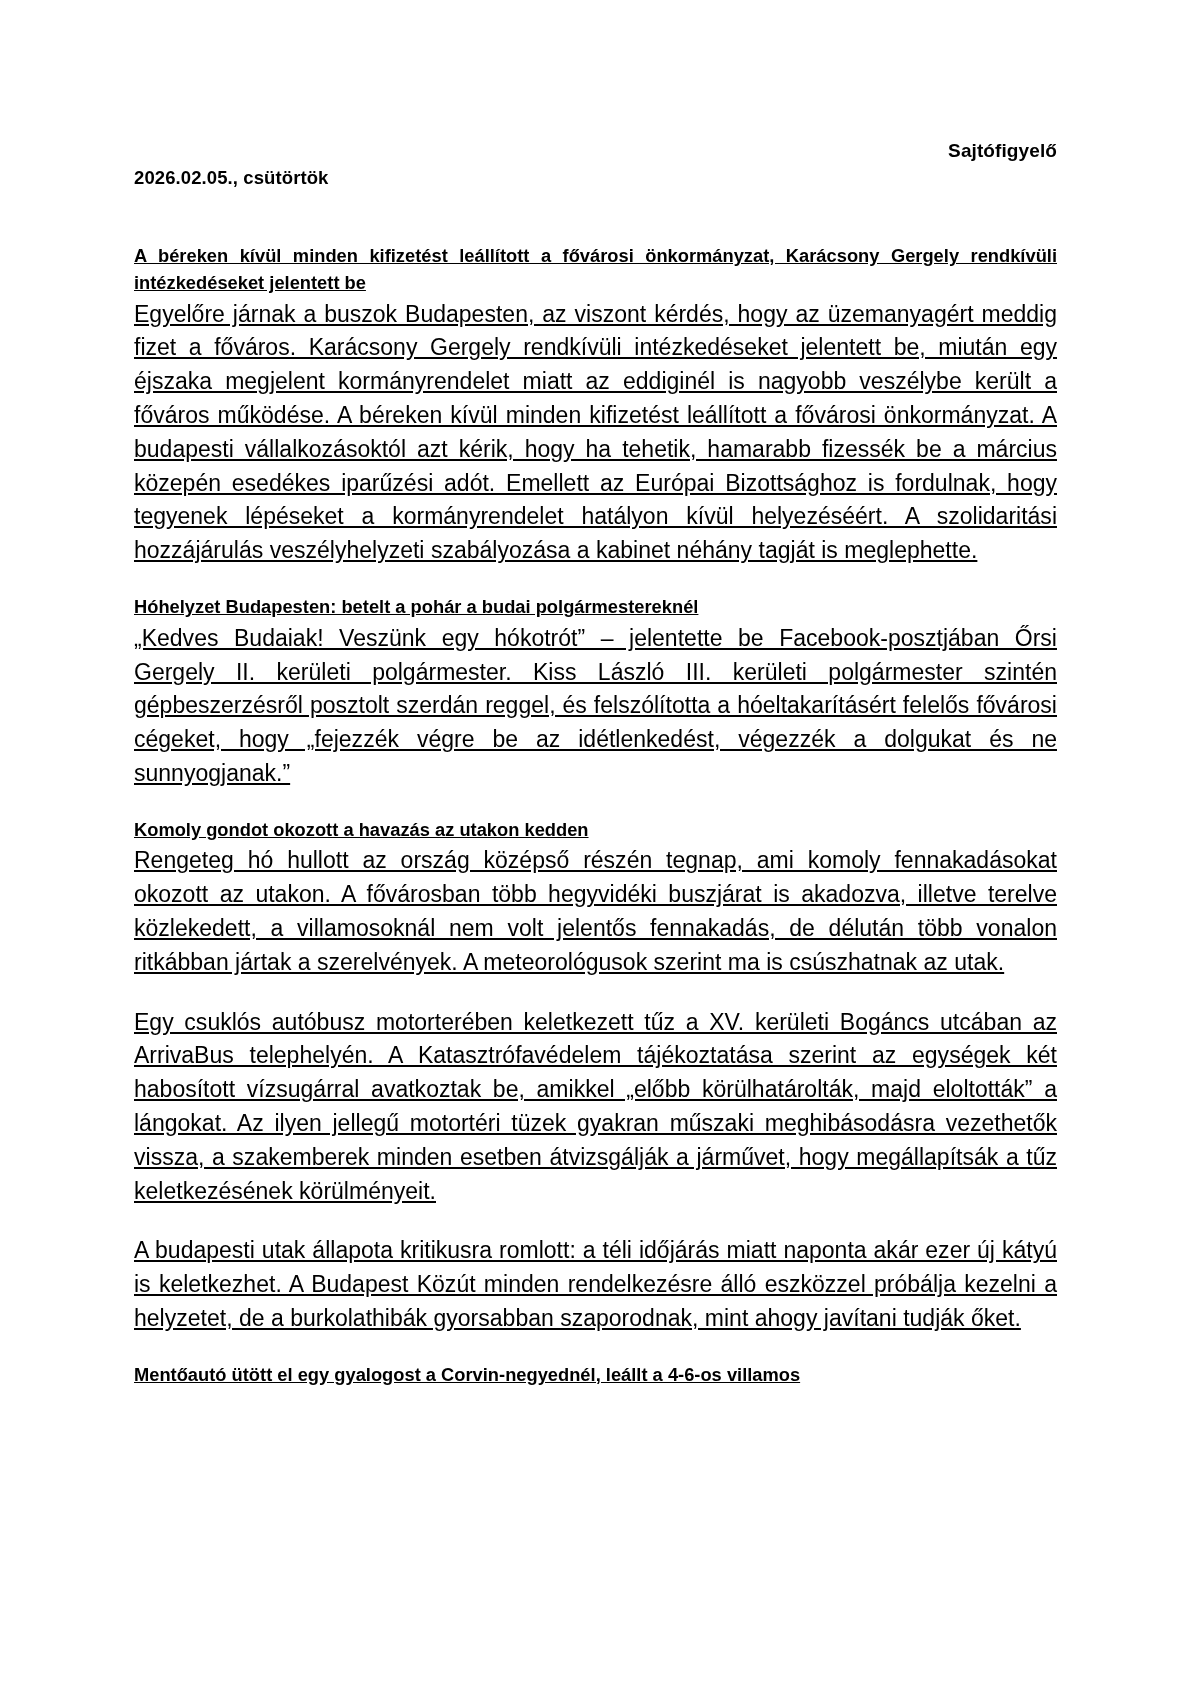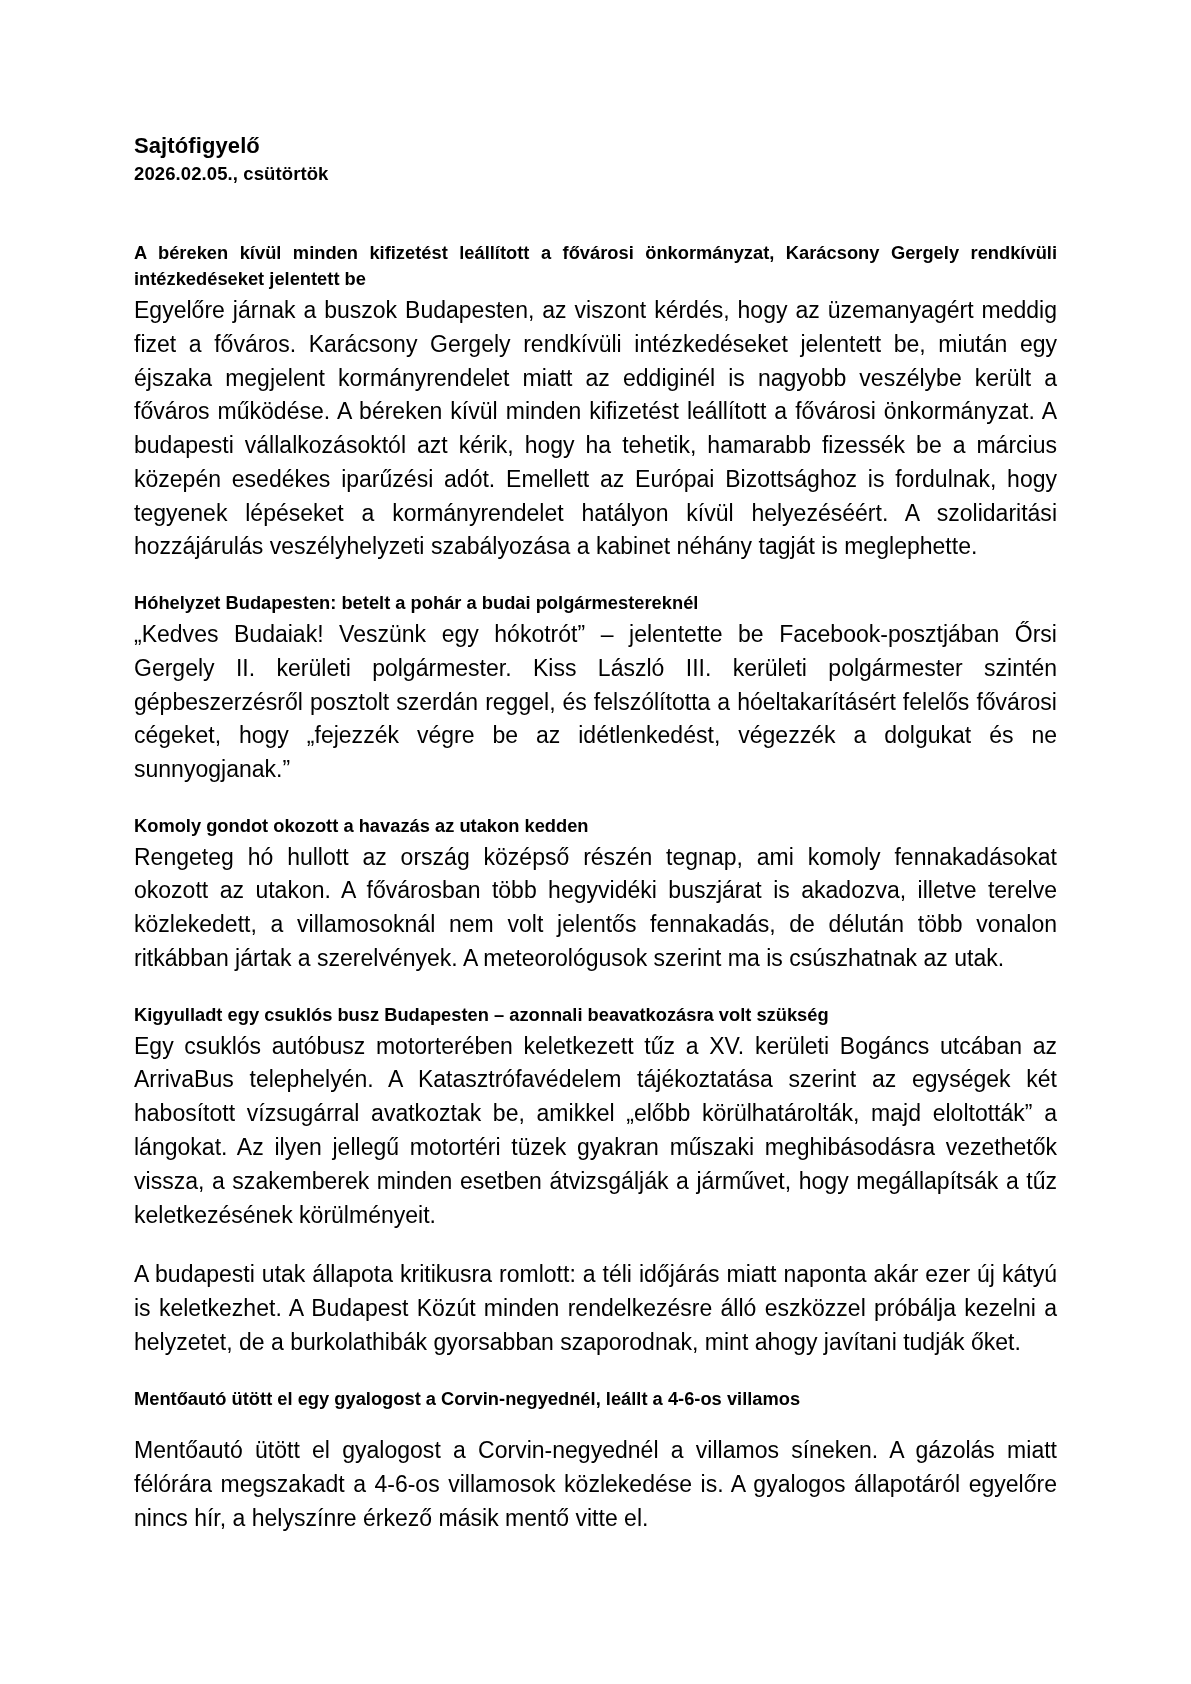--- a/index.html
+++ b/index.html
@@ -16,38 +16,40 @@
     height: 1684px;
     box-sizing: border-box;
     background: #ffffff;
     position: relative;
     overflow: hidden;
   }
   .content {
     padding: 130px 134px 0 134px;
   }
   .doc-title {
-    text-align: left;
+    text-align: right;
     font-weight: bold;
-    font-size: 22px;
+    font-size: 19px;
     line-height: 1.42;
     letter-spacing: 0.1px;
+    margin-top: 8px;
   }
   .doc-subtitle {
     font-weight: bold;
     font-size: 18.5px;
     line-height: 1.42;
     letter-spacing: 0.1px;
     margin-bottom: 0;
   }
   .articles {
     margin-top: 52px;
   }
   .article {
     margin-bottom: 26px;
+    text-decoration: underline;
   }
   .article-heading {
     font-weight: bold;
     font-size: 18.3px;
     line-height: 1.46;
     text-align: justify;
     letter-spacing: 0.01px;
   }
   .article-body {
     font-size: 23px;
@@ -81,28 +83,26 @@
         <div class="article-heading">Hóhelyzet Budapesten: betelt a pohár a budai polgármestereknél</div>
         <div class="article-body">„Kedves Budaiak! Veszünk egy hókotrót” – jelentette be Facebook-posztjában Őrsi Gergely II. kerületi polgármester. Kiss László III. kerületi polgármester szintén gépbeszerzésről posztolt szerdán reggel, és felszólította a hóeltakarításért felelős fővárosi cégeket, hogy „fejezzék végre be az idétlenkedést, végezzék a dolgukat és ne sunnyogjanak.”</div>
       </div>
 
       <div class="article">
         <div class="article-heading">Komoly gondot okozott a havazás az utakon kedden</div>
         <div class="article-body">Rengeteg hó hullott az ország középső részén tegnap, ami komoly fennakadásokat okozott az utakon. A fővárosban több hegyvidéki buszjárat is akadozva, illetve terelve közlekedett, a villamosoknál nem volt jelentős fennakadás, de délután több vonalon ritkábban jártak a szerelvények. A meteorológusok szerint ma is csúszhatnak az utak.</div>
       </div>
 
       <div class="article">
-        <div class="article-heading">Kigyulladt egy csuklós busz Budapesten – azonnali beavatkozásra volt szükség</div>
         <div class="article-body">Egy csuklós autóbusz motorterében keletkezett tűz a XV. kerületi Bogáncs utcában az ArrivaBus telephelyén. A Katasztrófavédelem tájékoztatása szerint az egységek két habosított vízsugárral avatkoztak be, amikkel „előbb körülhatárolták, majd eloltották” a lángokat. Az ilyen jellegű motortéri tüzek gyakran műszaki meghibásodásra vezethetők vissza, a szakemberek minden esetben átvizsgálják a járművet, hogy megállapítsák a tűz keletkezésének körülményeit.</div>
       </div>
 
       <div class="article">
         <div class="article-body">A budapesti utak állapota kritikusra romlott: a téli időjárás miatt naponta akár ezer új kátyú is keletkezhet. A Budapest Közút minden rendelkezésre álló eszközzel próbálja kezelni a helyzetet, de a burkolathibák gyorsabban szaporodnak, mint ahogy javítani tudják őket.</div>
       </div>
 
       <div class="article">
         <div class="article-heading">Mentőautó ütött el egy gyalogost a Corvin-negyednél, leállt a 4-6-os villamos</div>
-        <div class="article-body spaced">Mentőautó ütött el gyalogost a Corvin-negyednél a villamos síneken. A gázolás miatt félórára megszakadt a 4-6-os villamosok közlekedése is. A gyalogos állapotáról egyelőre nincs hír, a helyszínre érkező másik mentő vitte el.</div>
       </div>
 
     </div>
   </div>
 </div>
 
 </body></html>

